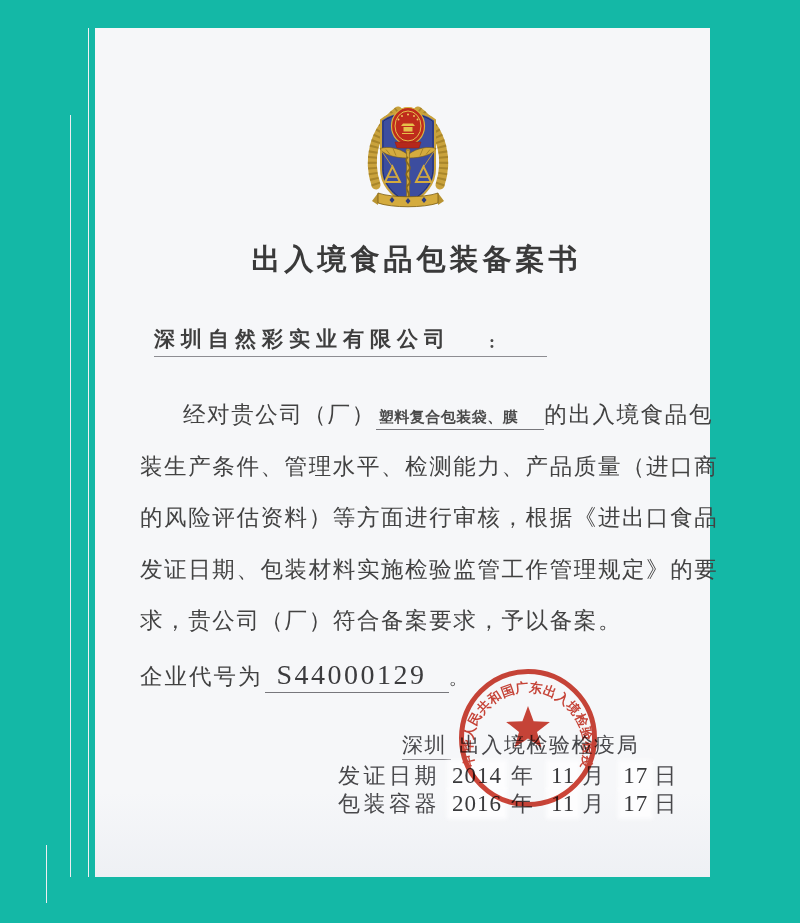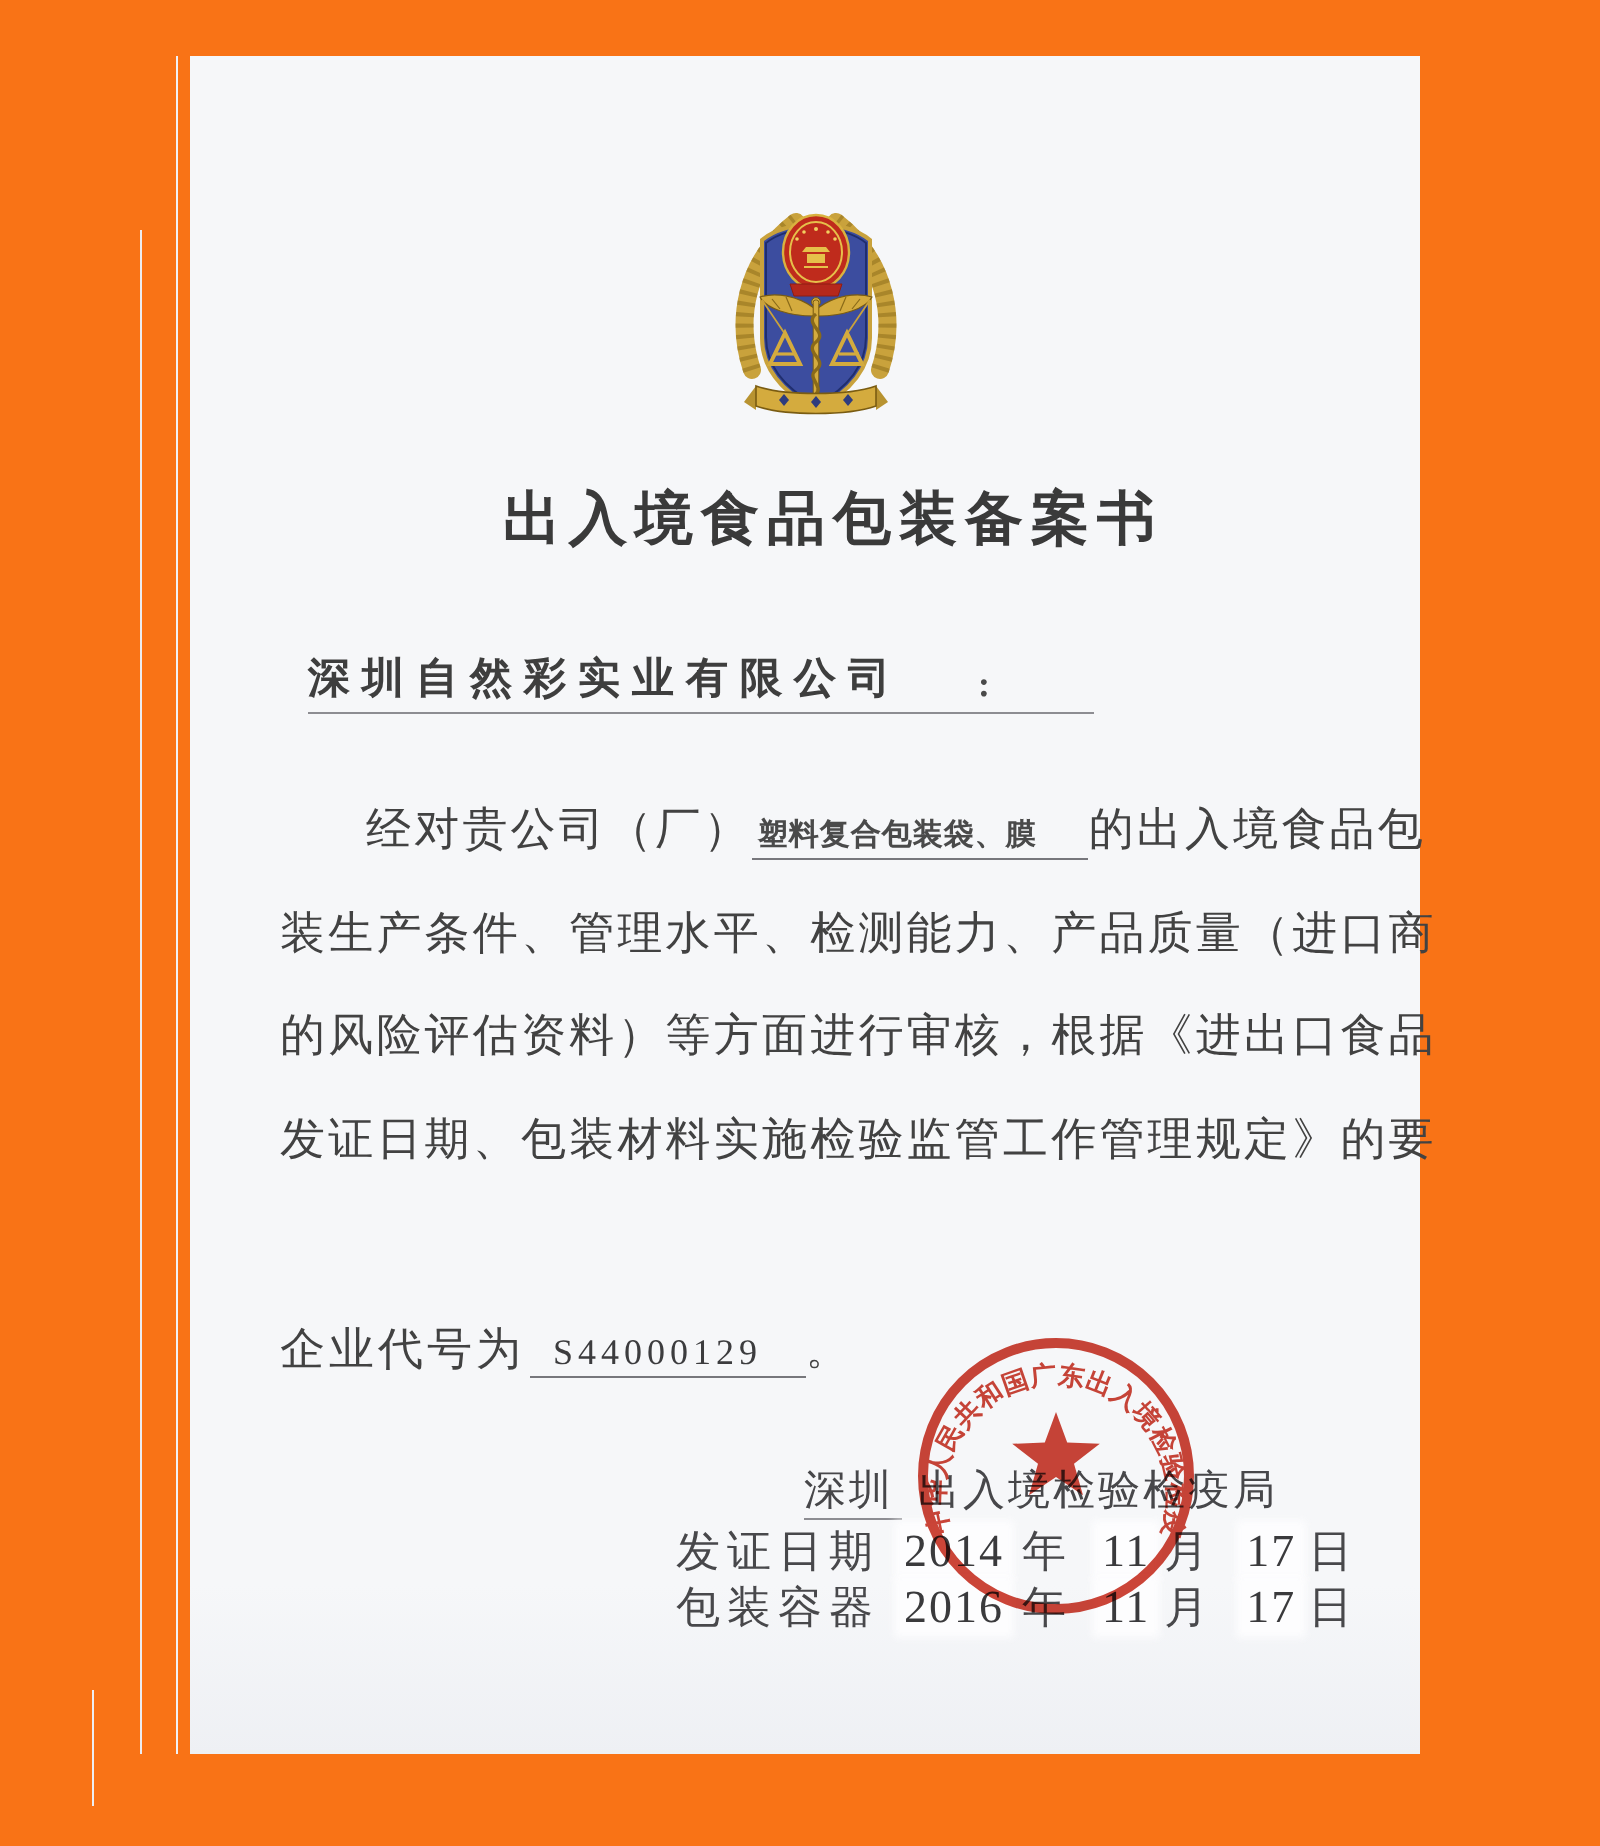--- a/index.html
+++ b/index.html
@@ -1,17 +1,17 @@
 <!DOCTYPE html>
 <html><head>
 <meta charset="utf-8">
 <style>
   html,body{margin:0;padding:0;background:#ffffff;}
   .canvas{
-    position:relative;width:800px;height:923px;background:#f97316;overflow:hidden;
+    position:relative;width:800px;height:923px;background:#14b8a6;overflow:hidden;
     font-family:"Liberation Serif","DejaVu Serif",serif;color:#414141;
   }
   .paper{
     position:absolute;left:95px;top:28px;width:615px;height:849px;
     background:linear-gradient(180deg,#f6f7f9 0%,#f6f7f9 90%,#eef0f4 100%);
   }
   .scan-line-a{position:absolute;left:70px;top:115px;width:1px;height:762px;background:#ececf1;}
   .scan-line-b{position:absolute;left:88px;top:28px;width:1px;height:849px;background:#f1f1f5;}
   .scan-line-c{position:absolute;left:46px;top:845px;width:1px;height:58px;background:#eeeef2;}
 
@@ -37,21 +37,21 @@
   .l4{top:554px;}
   .l5{top:605px;}
   .l1 .indent{display:inline-block;width:43px;}
   .blank-fill{
     display:inline-block;font-size:15px;font-weight:700;letter-spacing:0.5px;color:#4a4a4a;
     border-bottom:1.5px solid #77777c;padding:0 26px 2px 3px;vertical-align:baseline;
   }
 
   .code-row{position:absolute;left:140px;top:659px;font-size:22.5px;letter-spacing:2px;color:#424242;white-space:nowrap;}
   .code-value{
-    display:inline-block;font-size:18px;letter-spacing:2.5px;color:#3c3c3e;
+    display:inline-block;font-size:28px;letter-spacing:2.5px;color:#3c3c3e;
     border-bottom:1.5px solid #77777c;padding:0 22px 1px 12px;margin-left:2px;
   }
   .code-period{font-size:20px;}
 
   .issuer-row{position:absolute;left:402px;top:731px;font-size:21px;letter-spacing:1.5px;color:#47474a;white-space:nowrap;}
   .issuer-city{border-bottom:1px solid #8d8d92;padding:0 4px 2px 0;margin-right:8px;}
 
   .date-row{position:absolute;left:338px;white-space:nowrap;font-size:22px;color:#48484b;}
   .date-issue{top:761px;}
   .date-expiry{top:789px;}
@@ -128,20 +128,21 @@
     <span class="company-name">深圳自然彩实业有限公司</span>
     <span class="company-colon">:</span>
   </div>
 
   <div class="body-line l1">
     <span class="indent"></span><span>经对贵公司（厂）</span><span class="blank-fill">塑料复合包装袋、膜</span><span>的出入境食品包</span>
   </div>
   <div class="body-line l3">的风险评估资料）等方面进行审核，根据《进出口食品</div>
   <div class="body-line l2">装生产条件、管理水平、检测能力、产品质量（进口商</div>
   <div class="body-line l4">发证日期、包装材料实施检验监管工作管理规定》的要</div>
+  <div class="body-line l5">求，贵公司（厂）符合备案要求，予以备案。</div>
 
   <div class="code-row">
     <span>企业代号为</span><span class="code-value">S44000129</span><span class="code-period">。</span>
   </div>
 
   <div class="issuer-row">
     <span class="issuer-city">深圳</span><span>出入境检验检疫局</span>
   </div>
 
   <div class="date-row date-issue">

